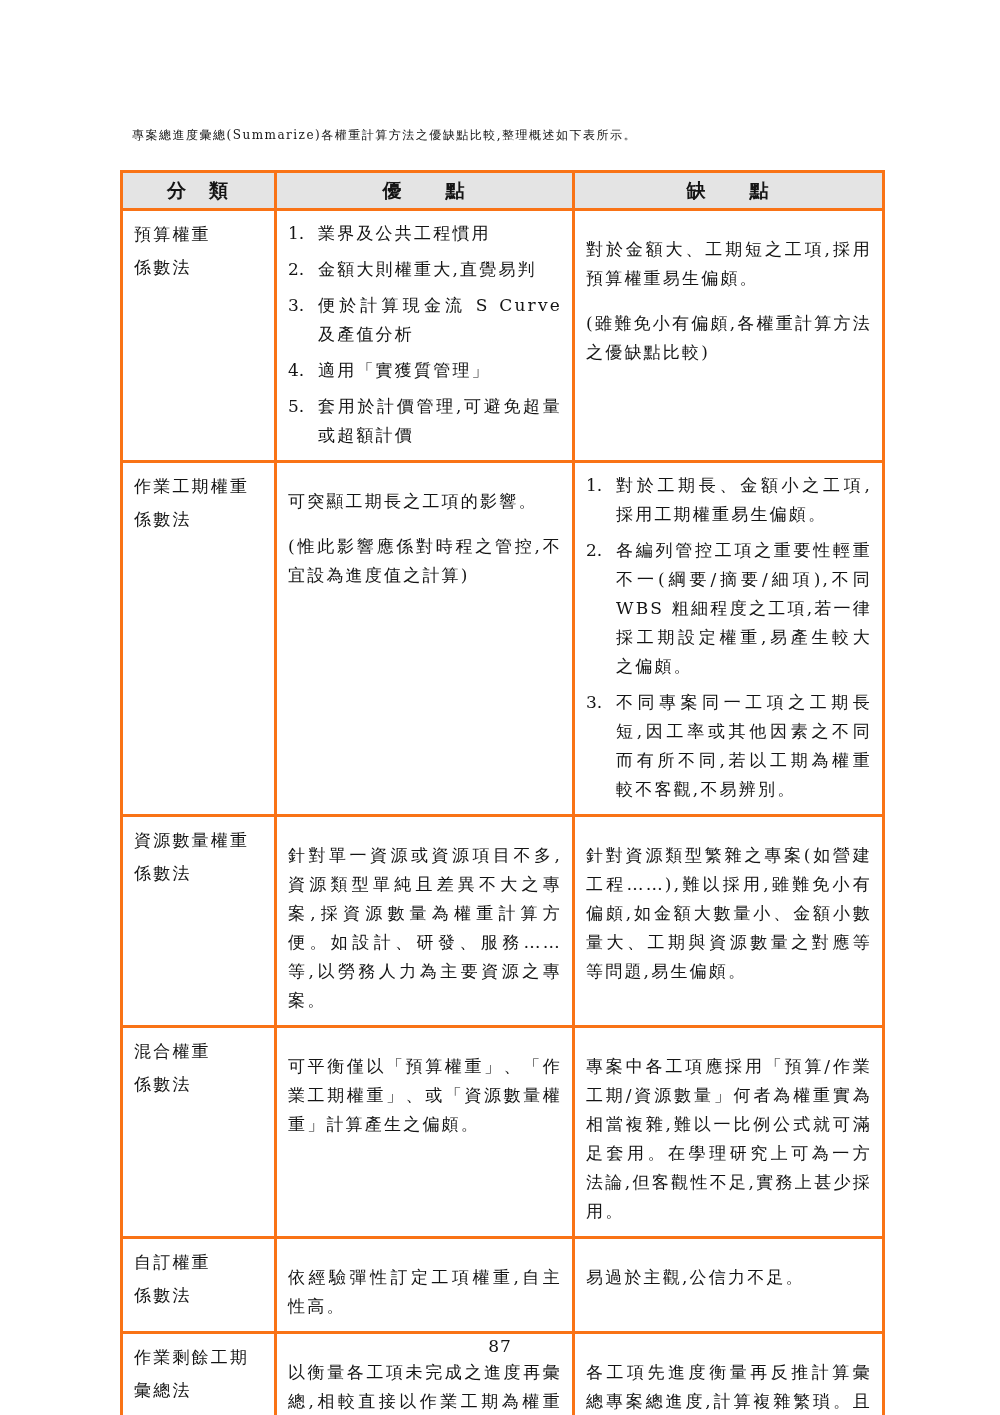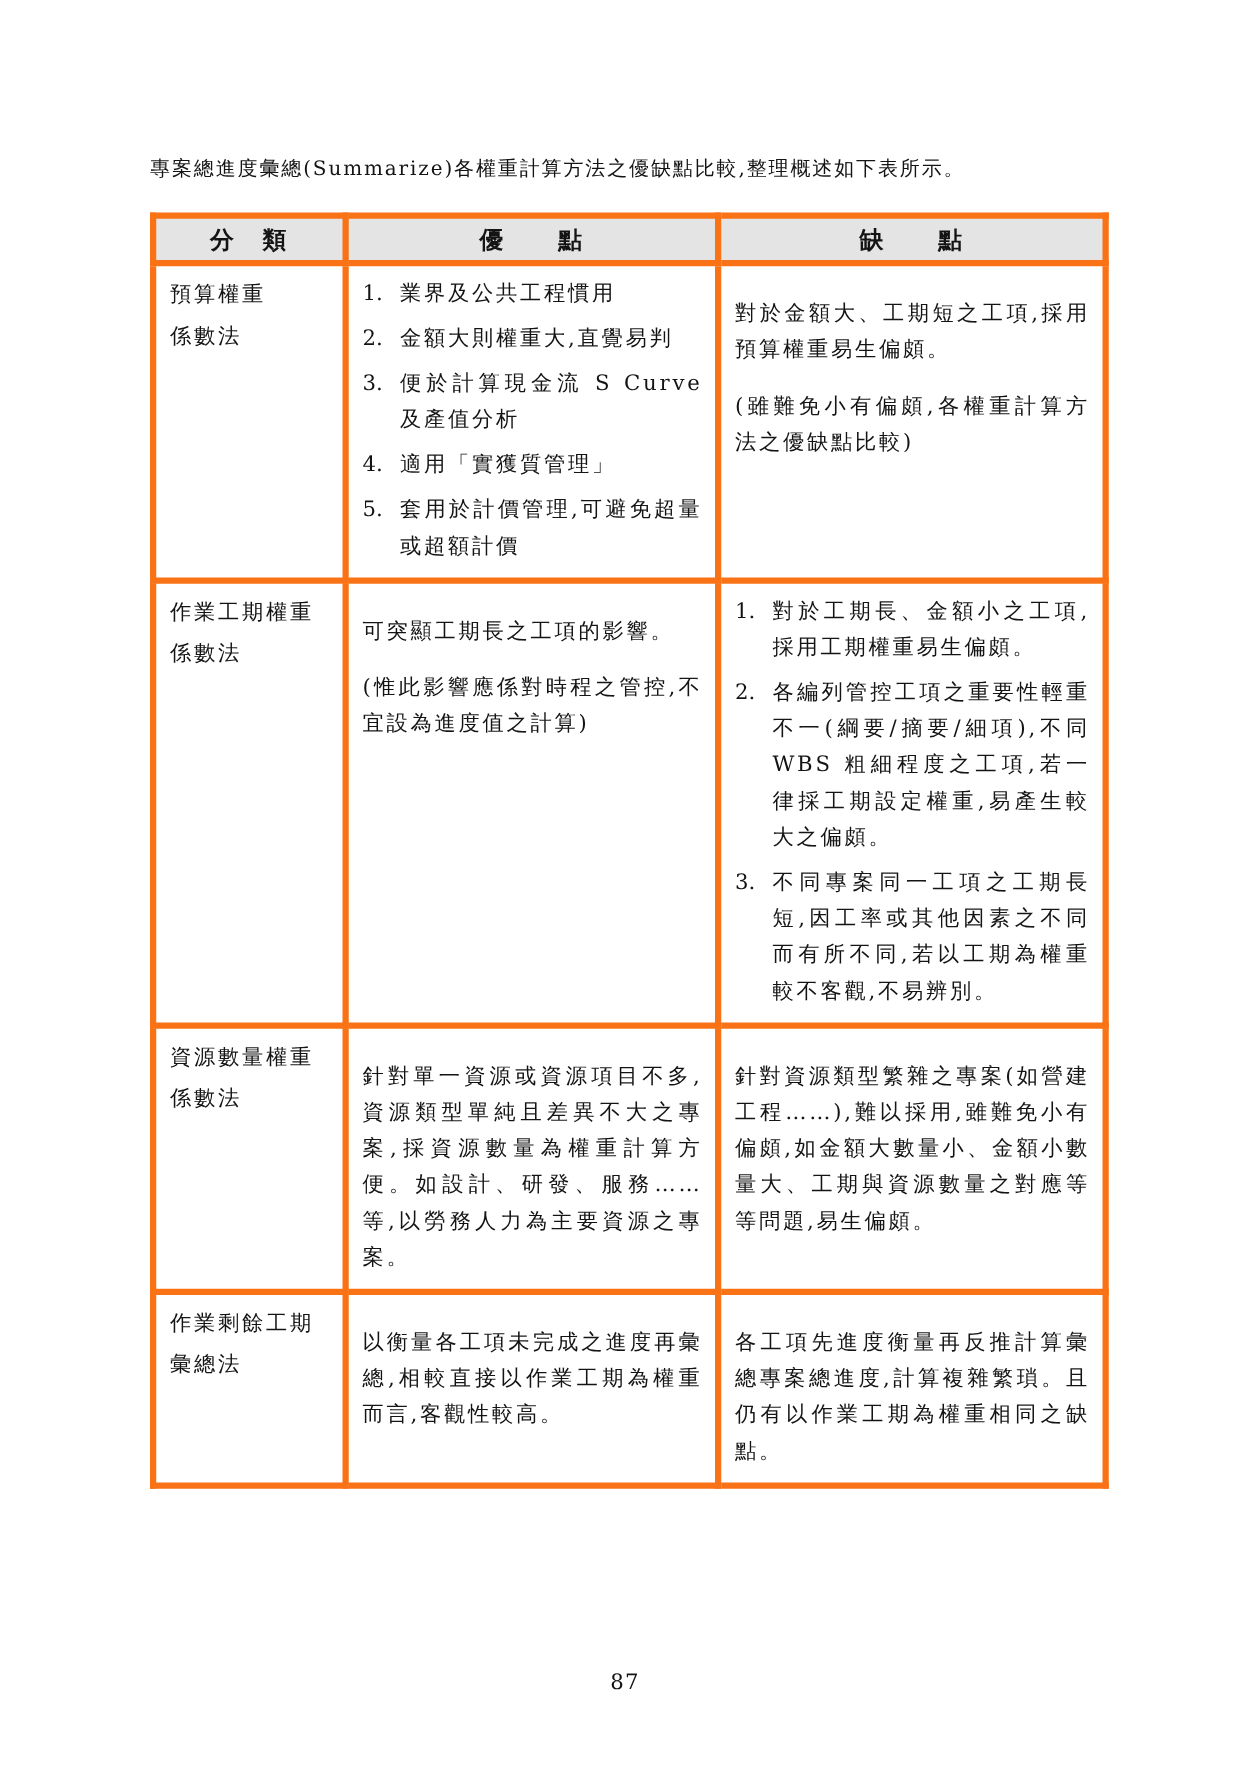--- a/index.html
+++ b/index.html
@@ -3,28 +3,28 @@
 <meta charset="utf-8">
 <style>
   * { margin:0; padding:0; box-sizing:border-box; }
   html, body { background:#ffffff; }
   body {
     width:1000px; height:1415px; position:relative;
     font-family:"DejaVu Serif","Liberation Serif",serif;
     color:#141414;
   }
   .intro {
-    position:absolute; left:120px; top:120px; width:762px;
-    font-size:16px; letter-spacing:1.5px; line-height:30px;
+    position:absolute; left:132px; top:120px; width:762px;
+    font-size:12px; letter-spacing:1.5px; line-height:30px;
   }
   table.cmp {
     position:absolute; left:120px; top:170px; width:762px;
     border-collapse:collapse; table-layout:fixed;
   }
-  table.cmp th, table.cmp td { border:5px solid #f97316; }
+  table.cmp th, table.cmp td { border:3px solid #f97316; }
   table.cmp { border:2px solid #151515; }
   table.cmp th {
     background:#e4e4e4; height:38px; font-size:19px; font-weight:600;
     letter-spacing:2px; text-align:center; vertical-align:middle;
   }
   table.cmp td {
     vertical-align:top; padding:8px 10px 10px 11px;
     font-size:17px; line-height:29px; letter-spacing:2.2px;
   }
   td.cat { letter-spacing:2.5px; }
@@ -123,20 +123,44 @@
         </td>
         <td class="content">
           <p>針對單一資源或資源項目不多,資源類型單純且差異不大之專案,採資源數量為權重計算方便。如設計、研發、服務……等,以勞務人力為主要資源之專案。</p>
         </td>
         <td class="content">
           <p>針對資源類型繁雜之專案(如營建工程……),難以採用,雖難免小有偏頗,如金額大數量小、金額小數量大、工期與資源數量之對應等等問題,易生偏頗。</p>
         </td>
       </tr>
       <tr>
         <td class="cat">
+          <div>混合權重</div>
+          <div>係數法</div>
+        </td>
+        <td class="content">
+          <p>可平衡僅以「預算權重」、「作業工期權重」、或「資源數量權重」計算產生之偏頗。</p>
+        </td>
+        <td class="content">
+          <p>專案中各工項應採用「預算/作業工期/資源數量」何者為權重實為相當複雜,難以一比例公式就可滿足套用。在學理研究上可為一方法論,但客觀性不足,實務上甚少採用。</p>
+        </td>
+      </tr>
+      <tr>
+        <td class="cat">
+          <div>自訂權重</div>
+          <div>係數法</div>
+        </td>
+        <td class="content">
+          <p>依經驗彈性訂定工項權重,自主性高。</p>
+        </td>
+        <td class="content">
+          <p>易過於主觀,公信力不足。</p>
+        </td>
+      </tr>
+      <tr>
+        <td class="cat">
           <div>作業剩餘工期</div>
           <div>彙總法</div>
         </td>
         <td class="content">
           <p>以衡量各工項未完成之進度再彙總,相較直接以作業工期為權重而言,客觀性較高。</p>
         </td>
         <td class="content">
           <p>各工項先進度衡量再反推計算彙總專案總進度,計算複雜繁瑣。且仍有以作業工期為權重相同之缺點。</p>
         </td>
       </tr>

